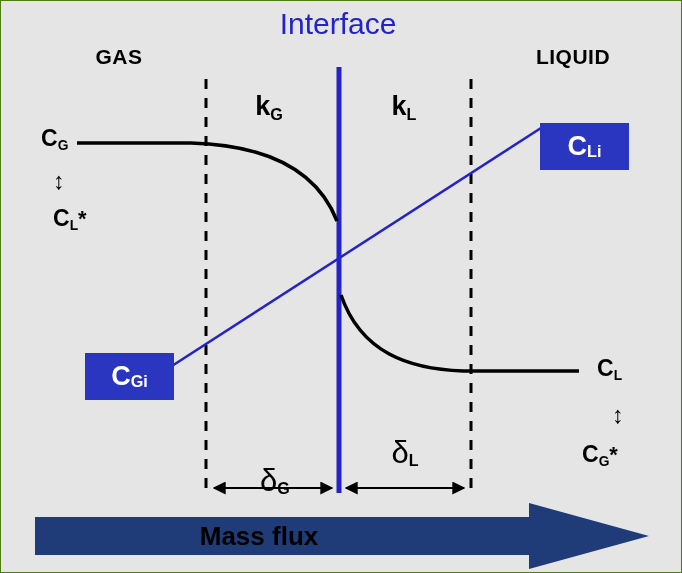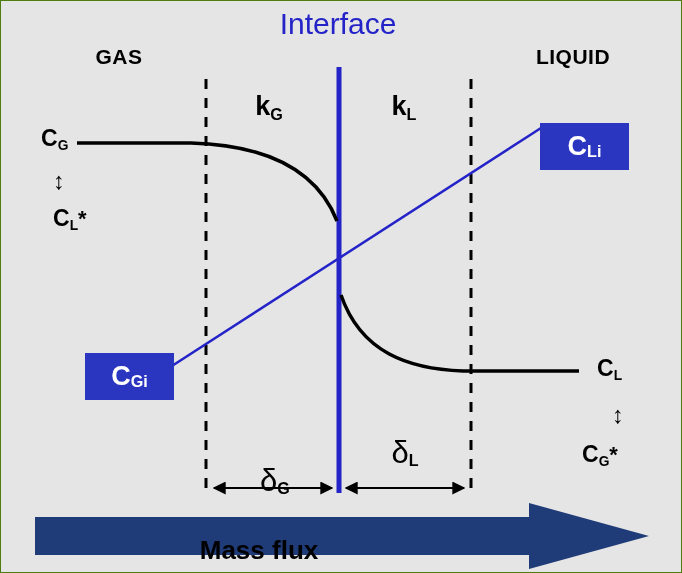--- a/index.html
+++ b/index.html
@@ -25,21 +25,21 @@
   .updown { font-weight: bold; font-size: 24px; }
   .delta { font-size: 31px; }
   .delta .sub { font-weight: bold; font-size: 52%; top: 0.18em; }
   .box {
     position: absolute;
     background: var(--box_fill);
     color: var(--box_text);
     display: flex; align-items: center; justify-content: center;
     font-weight: bold; font-size: 27px; line-height: 1;
   }
-  .massflux-text { font-weight: bold; font-size: 26px; color: var(--ink); margin-top: 14px; }
+  .massflux-text { font-weight: bold; font-size: 26px; color: var(--ink); }
   .dashed { stroke: var(--ink); stroke-width: 3; }
   .curve { stroke: var(--ink); fill: none; stroke-width: 3.5; }
   .blue-line { stroke: var(--blue_line); }
   .arrow-poly { fill: var(--arrow_fill); }
   .dim-arrow { stroke: var(--ink); stroke-width: 2; }
 </style>
 </head>
 <body>
 
 <div class="canvas">

